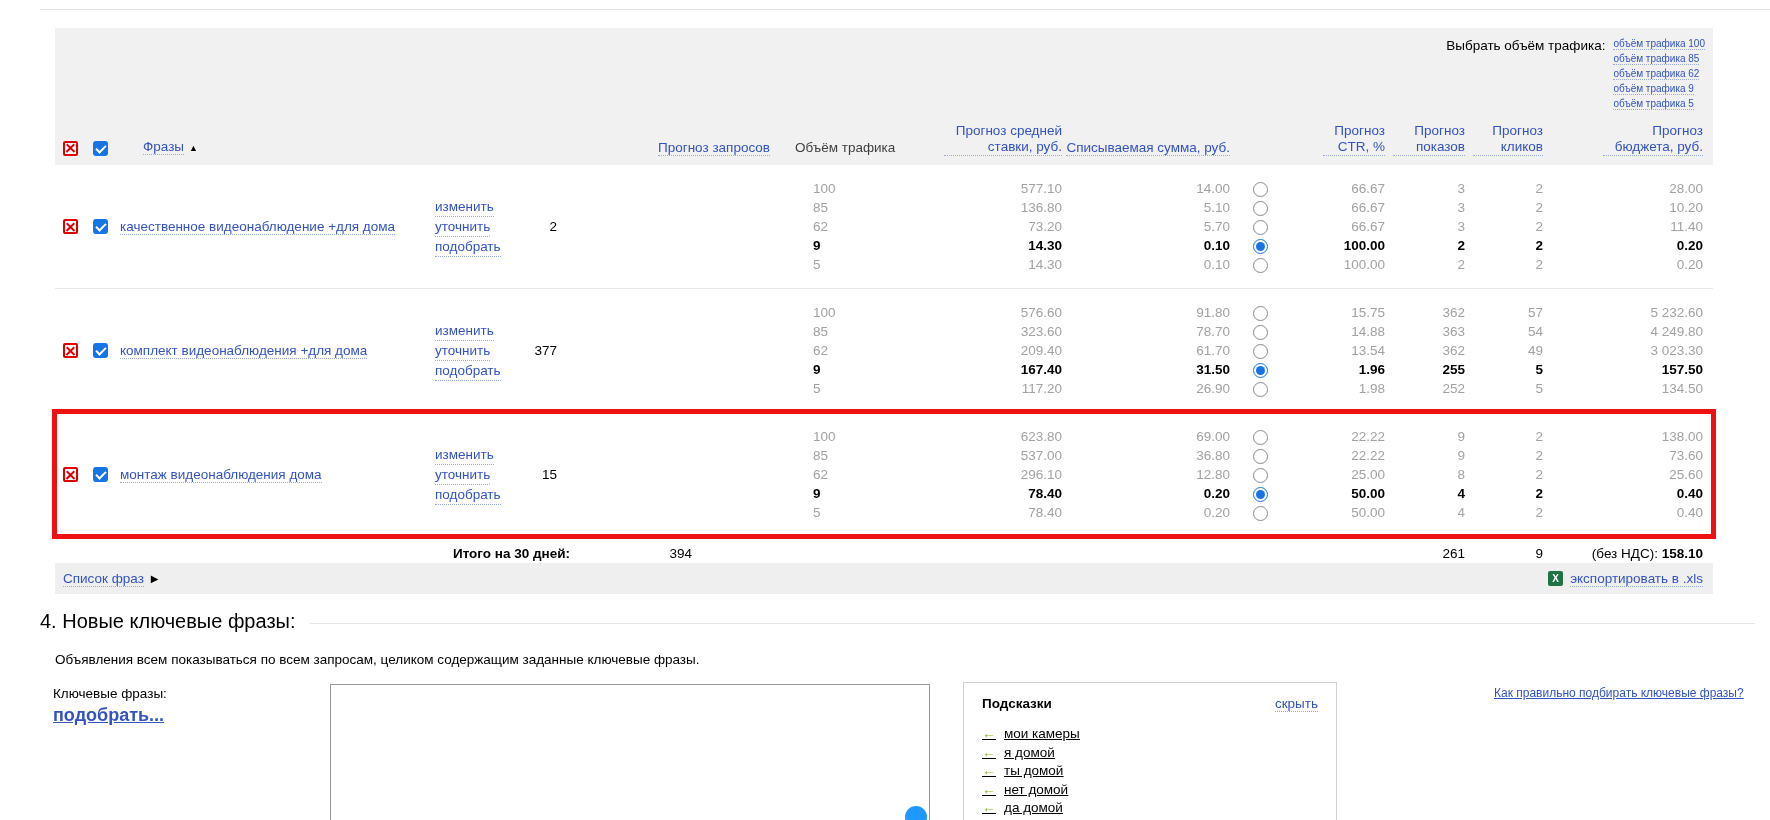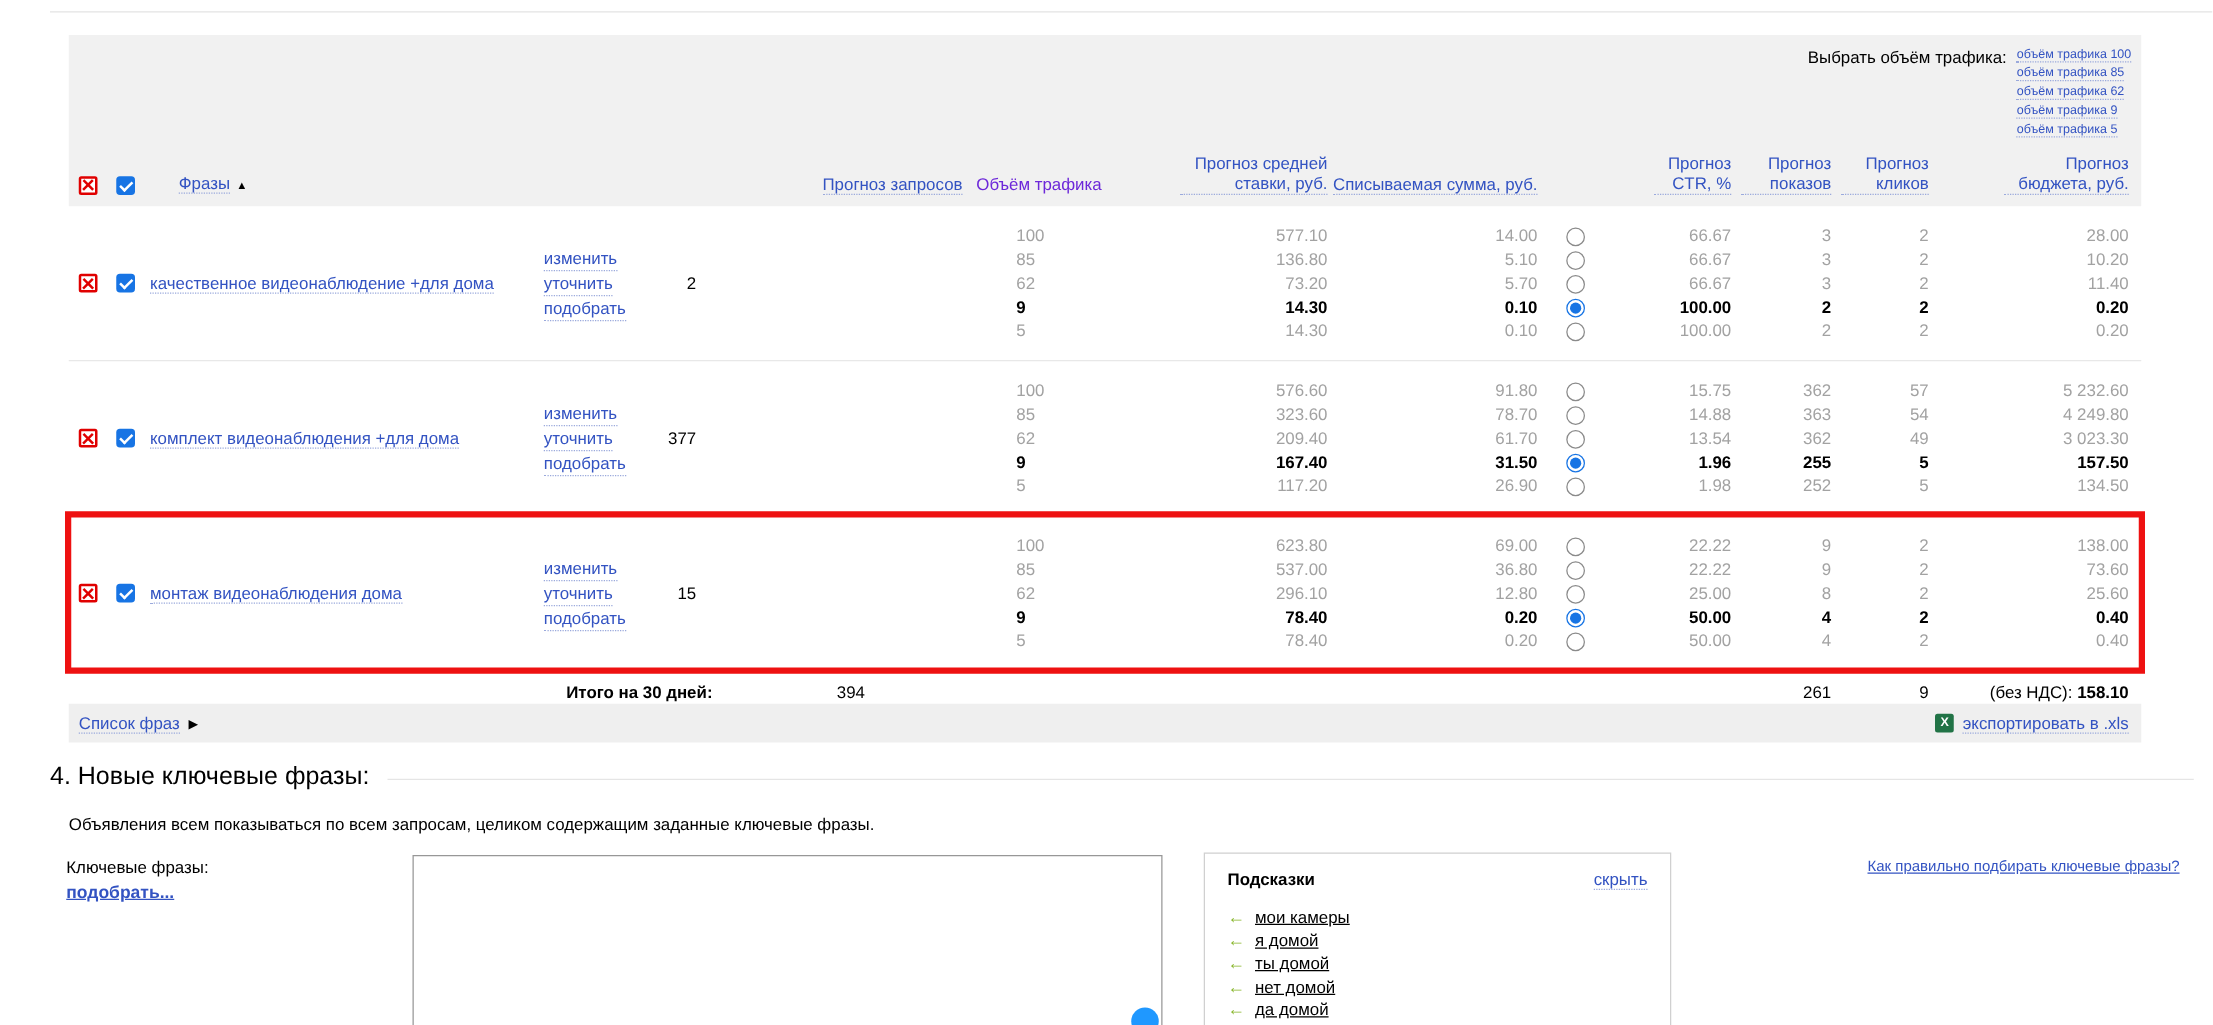--- a/index.html
+++ b/index.html
@@ -20,21 +20,21 @@
   .thead { background:#f1f1f1; padding-top:6px; }
   .selector { display:flex; justify-content:flex-end; align-items:flex-start; padding:4px 8px 10px 0; }
   .selector-label { margin-right:8px; }
   .selector-links a { display:block; margin-bottom:3px; font-size:10px; width:max-content; }
 
   .header-row { display:flex; align-items:flex-end; padding-bottom:9px; line-height:16px; }
   .h-del { width:30px; text-align:center; }
   .h-cb { width:30px; text-align:center; }
   .h-phrase { width:320px; padding-left:28px; }
   .h-req { width:335px; text-align:right; }
-  .h-vol { width:135px; padding-left:11px; color:#6d28d9; }
+  .h-vol { width:135px; padding-left:25px; color:#404040; }
   .h-avg { width:157px; text-align:right; }
   .h-wo  { width:168px; text-align:right; }
   .h-ctr { width:155px; text-align:right; }
   .h-shows { width:80px; text-align:right; }
   .h-clicks { width:78px; text-align:right; }
   .h-budget { flex:1; text-align:right; padding-right:10px; }
   .hwrap { display:inline-block; text-align:right; }
   .w118 { width:118px; } .w62 { width:62px; } .w80s { width:72px; } .w70 { width:70px; } .w100b { width:100px; }
   .sort-tri { color:#000; font-size:9px; margin-left:5px; border-bottom:none; }
 
@@ -87,28 +87,28 @@
   .radio { width:15px; height:15px; border-radius:50%; border:1px solid #8a8a8a; background:#fff; display:inline-block; vertical-align:middle; }
   .radio.sel { border:1px solid #1774e4; position:relative; }
   .radio.sel::after { content:""; position:absolute; left:2px; top:2px; right:2px; bottom:2px; border-radius:50%; background:#1774e4; }
 
   
   .section4 { position:absolute; left:40px; top:610px; width:1715px; display:flex; align-items:center; }
   .section4-title { font-size:20px; white-space:nowrap; }
   .section4-rule { flex:1; border-top:1px solid #e5e5e5; margin-left:14px; margin-top:4px; }
   .description { position:absolute; left:55px; top:652px; }
   .kp-label { position:absolute; left:53px; top:686px; }
-  .kp-pick { position:absolute; left:53px; top:705px; font-weight:bold; font-size:14px; }
+  .kp-pick { position:absolute; left:53px; top:705px; font-weight:bold; font-size:18px; }
   .kp-textarea { position:absolute; left:330px; top:684px; width:600px; height:200px; border:1px solid #979797; resize:none; background:#fff; font-family:"Liberation Sans",sans-serif; font-size:13.5px; padding:6px; }
   .blue-dot { position:absolute; left:905px; top:806px; width:22px; height:22px; border-radius:50%; background:#1f98ff; }
 
   .hints { position:absolute; left:963px; top:682px; width:374px; height:200px; border:1px solid #d0d0d0; background:#fff; padding:13px 18px; }
   .hints-head { display:flex; justify-content:space-between; align-items:baseline; }
   .hints-title { font-weight:bold; }
-  .hints-list { margin:12px 0 0 0; padding:0; list-style:none; }
+  .hints-list { margin:12px 0 0 0; padding:0; list-style:none;text-decoration:underline; }
   .hints-list li { height:18.5px; line-height:18.5px; }
   .hint-arrow { color:#8cb832; font-weight:bold; margin-right:8px; font-size:14px; }
   .hint-link { color:#000; text-decoration:underline; cursor:pointer; }
   .help-link { position:absolute; left:1494px; top:686px; font-size:12px; }
 </style>
 </head>
 <body>
 
 <div class="top-rule"></div>
 

